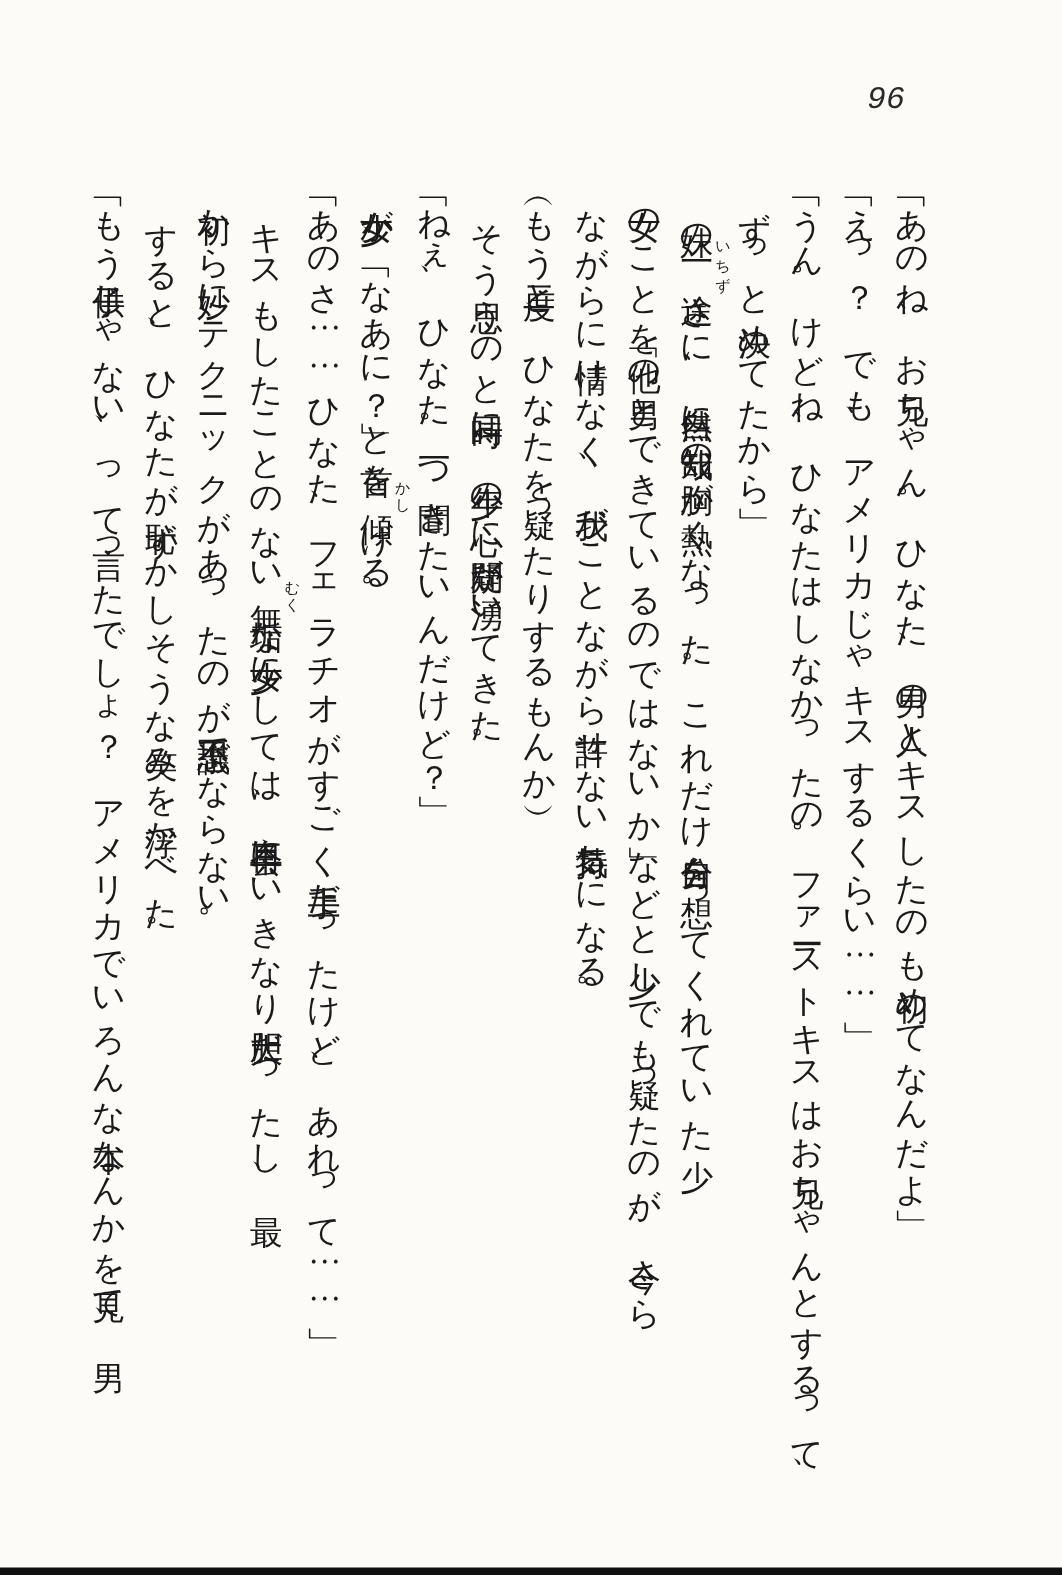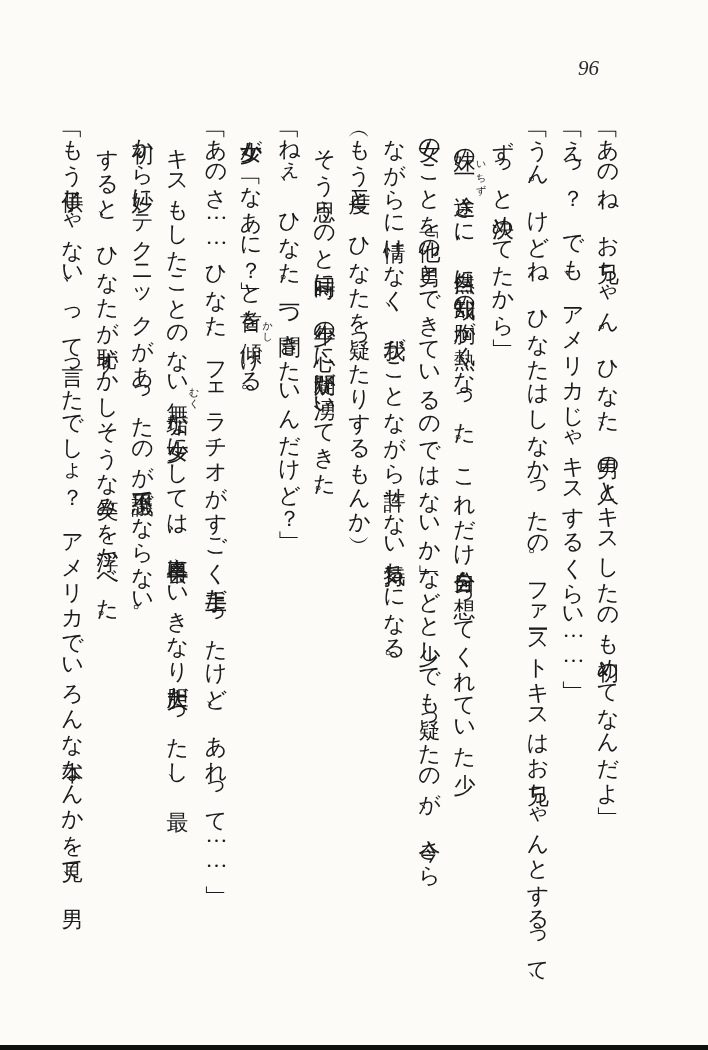--- a/index.html
+++ b/index.html
@@ -5,21 +5,21 @@
   html, body {
     margin: 0; padding: 0;
     width: 708px; height: 1050px;
     background: #fcfbf8;
     overflow: hidden;
     position: relative;
   }
   .page-number {
     position: absolute;
     top: 56px; left: 578px;
-    font-family: Liberation Serif, serif;
+    font-family: Liberation Mono, monospace;
     font-style: italic;
     font-size: 21px;
     color: #2a2a2a;
   }
   .text-block {
     position: absolute;
     top: 124px; right: 82px;
     height: 872px;
     writing-mode: vertical-rl;
     -webkit-writing-mode: vertical-rl;

